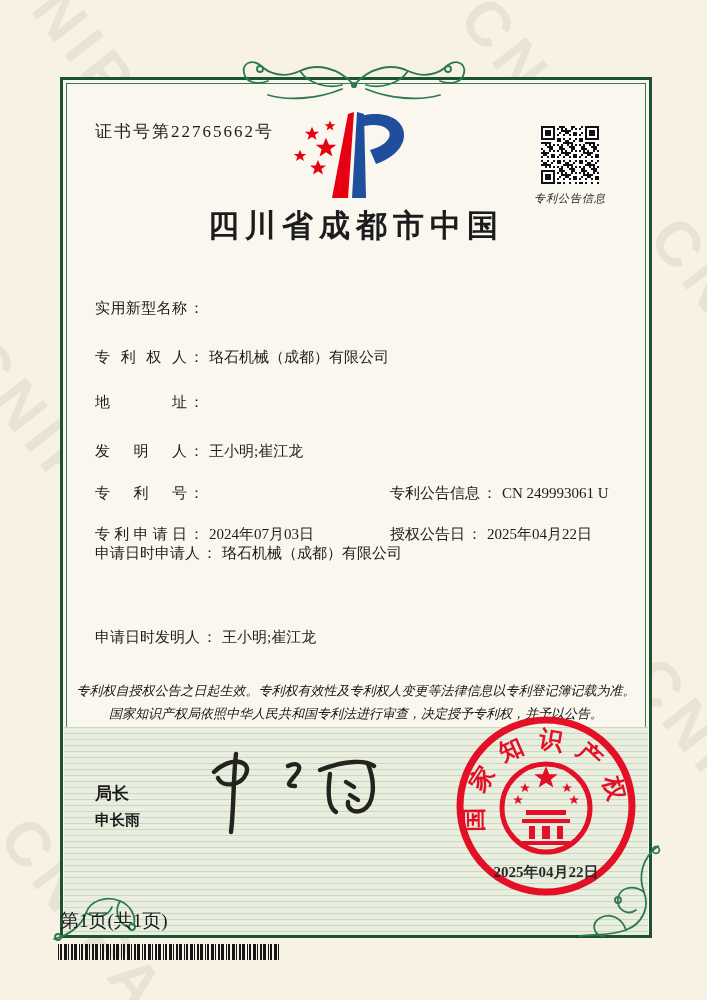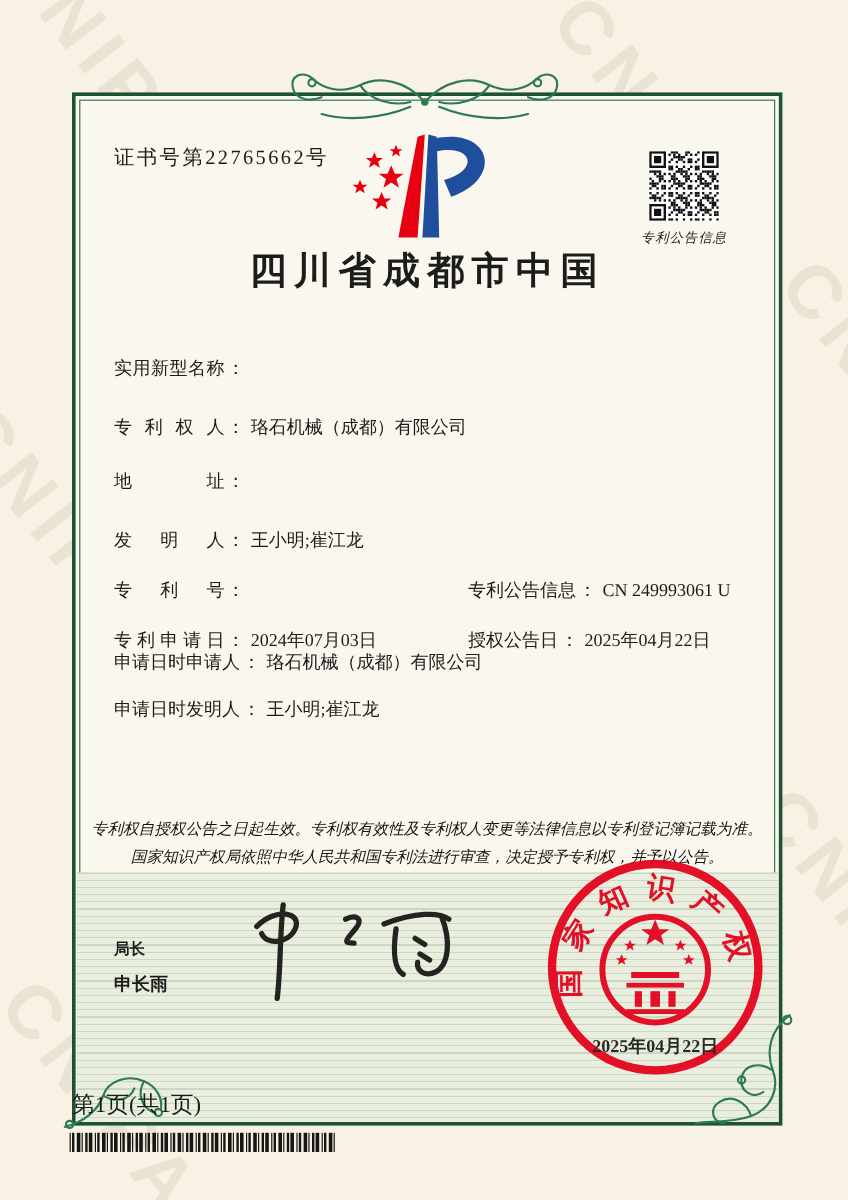--- a/index.html
+++ b/index.html
@@ -50,21 +50,21 @@
   .lbl { display:inline-block; width:92px; text-align:justify; text-align-last:justify; white-space:nowrap; }
   .lbl.wide { width:auto; text-align-last:auto; }
   .colon { margin:0 5px 0 2px; }
   .val { display:inline-block; }
   .val.addr { width:438px; }
   .col2 { position:absolute; left:295px; top:0; display:flex; align-items:flex-start; }
   .notice {
     position:absolute; left:60px; top:679px; width:592px; text-align:center;
     font-size:13px; line-height:23px; font-style:italic; z-index:5; color:#141414;
   }
-  .sig-title { position:absolute; left:95px; top:782px; font-family:Liberation Serif, serif; font-weight:bold; font-size:13px; z-index:6; }
+  .sig-title { position:absolute; left:95px; top:782px; font-family:Liberation Serif, serif; font-weight:bold; font-size:17px; z-index:6; }
   .sig-name  { position:absolute; left:95px; top:811px; font-family:"Liberation Sans",sans-serif; font-weight:bold; font-size:15px; z-index:6; }
   .sig-svg { position:absolute; left:200px; top:738px; z-index:6; }
   .seal { position:absolute; left:452px; top:712px; z-index:7; opacity:.93; }
   .page-info {
     position:absolute; left:60px; top:908px; width:592px; text-align:left;
     font-size:19px; z-index:6;
   }
   .barcode { position:absolute; left:58px; top:944px; height:16px; z-index:5; display:flex; align-items:stretch; }
   .barcode div { background:#161616; }
   .orn { position:absolute; z-index:4; }
@@ -464,21 +464,21 @@
       <span>授权公告日</span>
         <span class="colon">：</span>
       <span class="val">2025年04月22日</span>
     </span>
   </div>
   <div class="row" style="top:542px;">
     <span class="lbl wide">申请日时申请人</span>
       <span class="colon">：</span>
     <span class="val">珞石机械（成都）有限公司</span>
   </div>
-  <div class="row" style="top:581px;justify-content:center;">
+  <div class="row" style="top:626px;justify-content:center;">
     <span class="lbl wide">申请日时发明人</span>
       <span class="colon">：</span>
     <span class="val">王小明;崔江龙</span>
   </div>
 </div>
 
 <div class="notice">
   <div>专利权自授权公告之日起生效。专利权有效性及专利权人变更等法律信息以专利登记簿记载为准。</div>
   <div>国家知识产权局依照中华人民共和国专利法进行审查，决定授予专利权，并予以公告。</div>
 </div>

